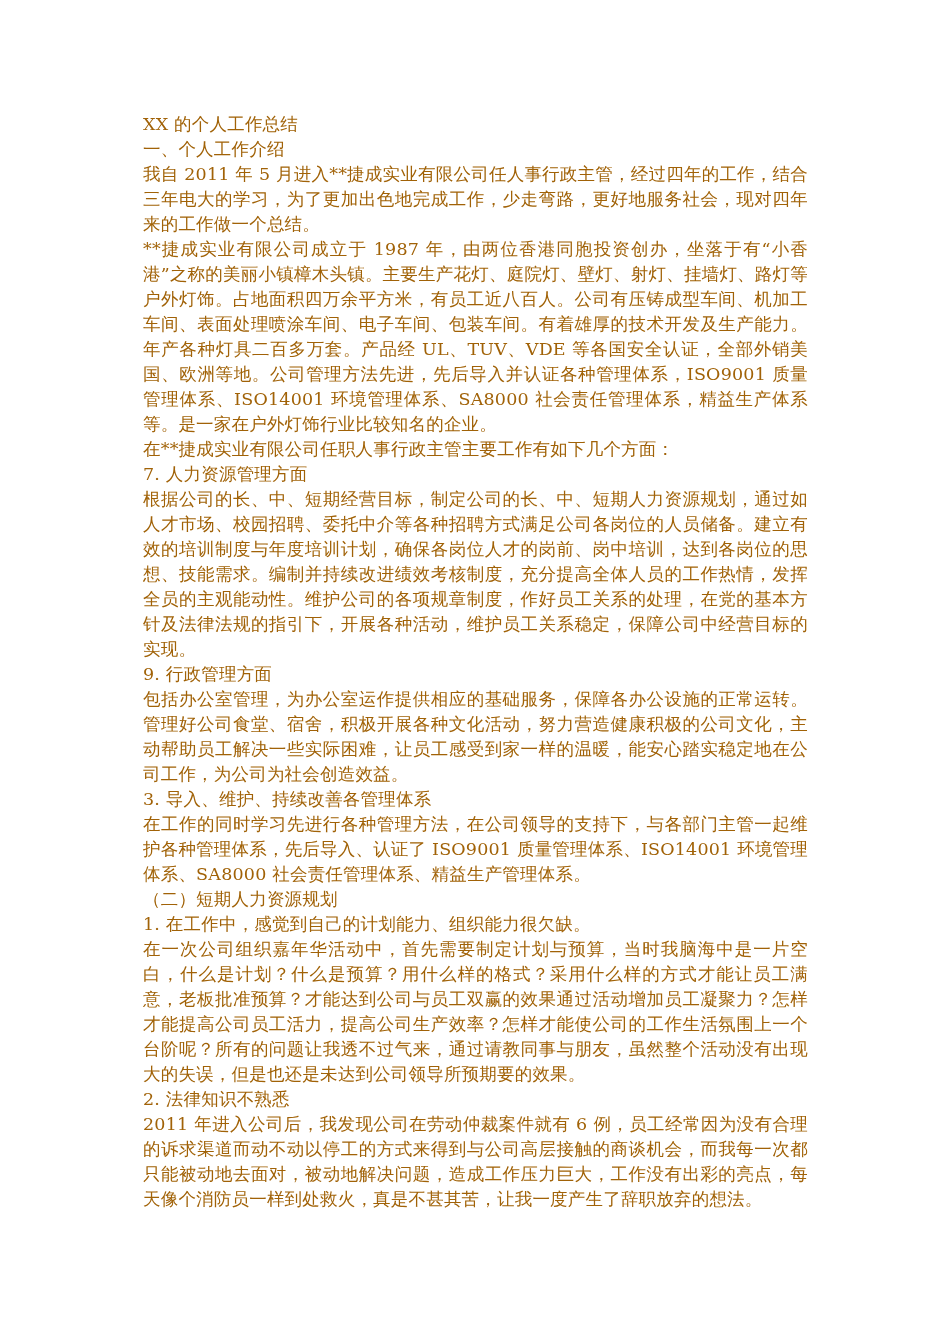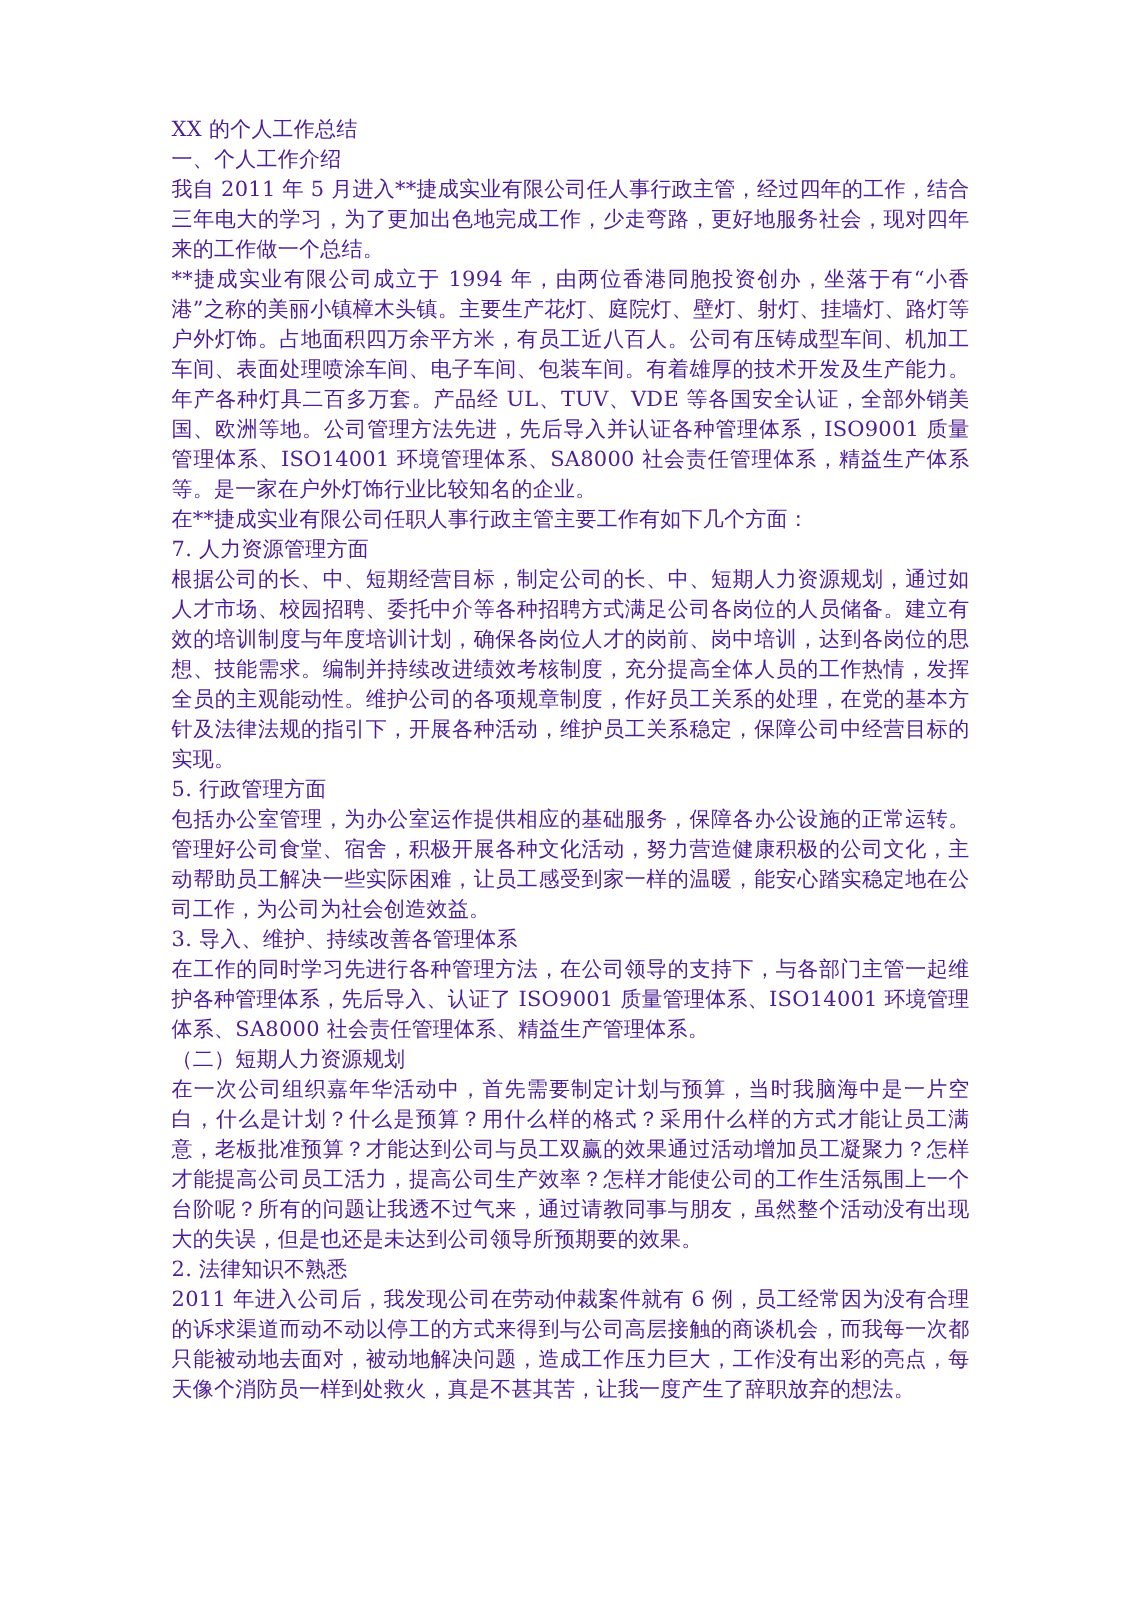--- a/index.html
+++ b/index.html
@@ -10,49 +10,50 @@
   .page {
     position: relative;
     width: 950px;
     height: 1344px;
     background: #ffffff;
     overflow: hidden;
   }
   .doc-content {
     position: absolute;
     left: 143px;
-    top: 96px;
+    top: 112px;
     width: 665px;
     font-family: "DejaVu Serif", "Liberation Serif", serif;
     font-size: 17.5px;
     line-height: 25px;
-    color: #4c1d95;
+    color: #a16207;
     text-align: justify;
     letter-spacing: 0.2px;
   }
   .doc-content p {
     margin: 0;
     padding: 0;
     word-break: break-all;
   }
 </style>
 </head>
 <body>
 
 <div class="page">
   <div class="doc-content">
     <p>XX 的个人工作总结</p>
     <p>一、个人工作介绍</p>
     <p>我自 2011 年 5 月进入**捷成实业有限公司任人事行政主管，经过四年的工作，结合三年电大的学习，为了更加出色地完成工作，少走弯路，更好地服务社会，现对四年来的工作做一个总结。</p>
-    <p>**捷成实业有限公司成立于 1994 年，由两位香港同胞投资创办，坐落于有“小香港”之称的美丽小镇樟木头镇。主要生产花灯、庭院灯、壁灯、射灯、挂墙灯、路灯等户外灯饰。占地面积四万余平方米，有员工近八百人。公司有压铸成型车间、机加工车间、表面处理喷涂车间、电子车间、包装车间。有着雄厚的技术开发及生产能力。年产各种灯具二百多万套。产品经 UL、TUV、VDE 等各国安全认证，全部外销美国、欧洲等地。公司管理方法先进，先后导入并认证各种管理体系，ISO9001 质量管理体系、ISO14001 环境管理体系、SA8000 社会责任管理体系，精益生产体系等。是一家在户外灯饰行业比较知名的企业。</p>
+    <p>**捷成实业有限公司成立于 1987 年，由两位香港同胞投资创办，坐落于有“小香港”之称的美丽小镇樟木头镇。主要生产花灯、庭院灯、壁灯、射灯、挂墙灯、路灯等户外灯饰。占地面积四万余平方米，有员工近八百人。公司有压铸成型车间、机加工车间、表面处理喷涂车间、电子车间、包装车间。有着雄厚的技术开发及生产能力。年产各种灯具二百多万套。产品经 UL、TUV、VDE 等各国安全认证，全部外销美国、欧洲等地。公司管理方法先进，先后导入并认证各种管理体系，ISO9001 质量管理体系、ISO14001 环境管理体系、SA8000 社会责任管理体系，精益生产体系等。是一家在户外灯饰行业比较知名的企业。</p>
     <p>在**捷成实业有限公司任职人事行政主管主要工作有如下几个方面：</p>
     <p>7. 人力资源管理方面</p>
     <p>根据公司的长、中、短期经营目标，制定公司的长、中、短期人力资源规划，通过如人才市场、校园招聘、委托中介等各种招聘方式满足公司各岗位的人员储备。建立有效的培训制度与年度培训计划，确保各岗位人才的岗前、岗中培训，达到各岗位的思想、技能需求。编制并持续改进绩效考核制度，充分提高全体人员的工作热情，发挥全员的主观能动性。维护公司的各项规章制度，作好员工关系的处理，在党的基本方针及法律法规的指引下，开展各种活动，维护员工关系稳定，保障公司中经营目标的实现。</p>
-    <p>5. 行政管理方面</p>
+    <p>9. 行政管理方面</p>
     <p>包括办公室管理，为办公室运作提供相应的基础服务，保障各办公设施的正常运转。管理好公司食堂、宿舍，积极开展各种文化活动，努力营造健康积极的公司文化，主动帮助员工解决一些实际困难，让员工感受到家一样的温暖，能安心踏实稳定地在公司工作，为公司为社会创造效益。</p>
     <p>3. 导入、维护、持续改善各管理体系</p>
     <p>在工作的同时学习先进行各种管理方法，在公司领导的支持下，与各部门主管一起维护各种管理体系，先后导入、认证了 ISO9001 质量管理体系、ISO14001 环境管理体系、SA8000 社会责任管理体系、精益生产管理体系。</p>
     <p>（二）短期人力资源规划</p>
+    <p>1. 在工作中，感觉到自己的计划能力、组织能力很欠缺。</p>
     <p>在一次公司组织嘉年华活动中，首先需要制定计划与预算，当时我脑海中是一片空白，什么是计划？什么是预算？用什么样的格式？采用什么样的方式才能让员工满意，老板批准预算？才能达到公司与员工双赢的效果通过活动增加员工凝聚力？怎样才能提高公司员工活力，提高公司生产效率？怎样才能使公司的工作生活氛围上一个台阶呢？所有的问题让我透不过气来，通过请教同事与朋友，虽然整个活动没有出现大的失误，但是也还是未达到公司领导所预期要的效果。</p>
     <p>2. 法律知识不熟悉</p>
     <p>2011 年进入公司后，我发现公司在劳动仲裁案件就有 6 例，员工经常因为没有合理的诉求渠道而动不动以停工的方式来得到与公司高层接触的商谈机会，而我每一次都只能被动地去面对，被动地解决问题，造成工作压力巨大，工作没有出彩的亮点，每天像个消防员一样到处救火，真是不甚其苦，让我一度产生了辞职放弃的想法。</p>
   </div>
 </div>
 
 </body></html>

